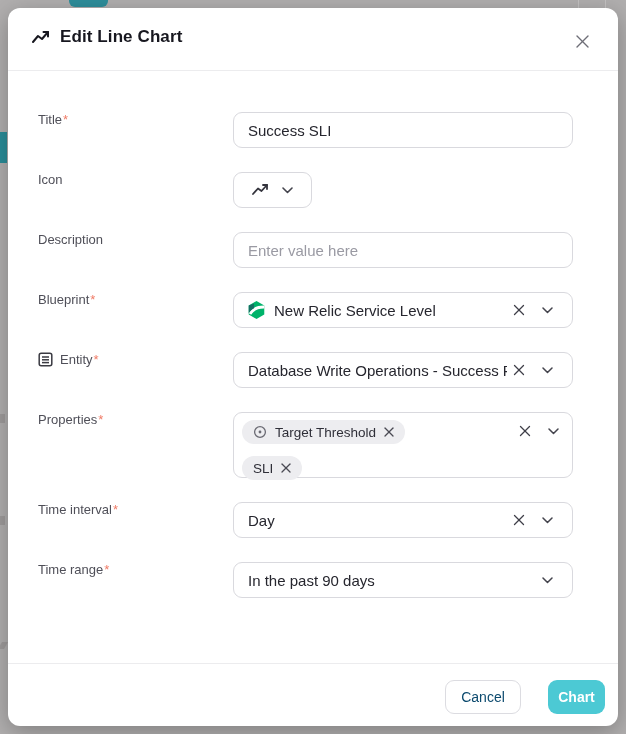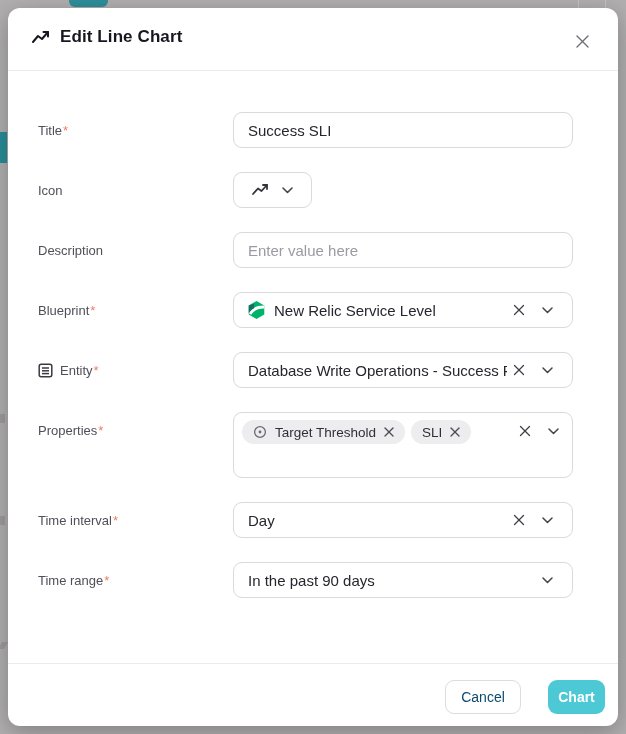--- a/index.html
+++ b/index.html
@@ -21,39 +21,39 @@
     background:#ffffff;border-radius:12px;
     box-shadow:0 6px 24px rgba(0,0,0,.28);
   }
   .modal-header{position:absolute;left:0;top:0;width:100%;height:62px;border-bottom:1px solid #ececee;}
   .header-inner{position:absolute;left:24px;top:19px;display:flex;align-items:center;gap:9px;}
   .modal-title{font-size:17px;font-weight:700;color:#17171f;letter-spacing:.1px;text-align:center;}
   .close-btn{position:absolute;left:564px;top:23px;width:20px;height:20px;display:flex;align-items:center;justify-content:center;cursor:pointer;}
 
   
   .row{position:absolute;left:30px;width:543px;height:36px;}
-  .row-label{position:absolute;left:0;top:0;height:36px;display:flex;align-items:center;gap:7px;font-size:13px;color:#4f4f58;}
+  .row-label{position:absolute;left:0;top:0;height:36px;display:flex;align-items:flex-start;gap:7px;font-size:13px;color:#4f4f58;}
   .req{color:#f07b66;margin-left:1px;}
   .ctl{position:absolute;left:195px;top:0;width:340px;height:36px;box-sizing:border-box;border:1px solid #d9d9de;border-radius:9px;background:#fff;}
 
   .text-input{width:100%;height:100%;box-sizing:border-box;border:none;outline:none;background:transparent;
     border-radius:9px;padding:0 14px;font-size:15px;color:#26262e;font-family:"Liberation Sans",sans-serif;}
   .text-input::placeholder{color:#9a9aa3;opacity:1;}
 
   .icon-btn{width:79px;display:flex;align-items:center;justify-content:center;gap:12px;cursor:pointer;}
 
   .select{display:flex;align-items:center;padding:0 19px 0 14px;cursor:pointer;}
   .select .val{flex:1;font-size:15px;color:#26262e;white-space:nowrap;overflow:hidden;}
   .select .bp-logo{margin-right:9px;flex:none;display:flex;}
   .sel-x{flex:none;margin-left:6px;display:flex;cursor:pointer;}
   .sel-chev{flex:none;margin-left:17px;display:flex;cursor:pointer;}
 
   
   .ctl.multi{height:66px;padding:7px 13px 0 8px;display:flex;align-items:flex-start;}
-  .tags-col{flex:1;display:flex;flex-direction:row;gap:6px;overflow:hidden;}
+  .tags-col{flex:1;display:flex;flex-direction:column;gap:12px;overflow:hidden;}
   .tag{display:inline-flex;align-items:center;gap:8px;height:24px;background:#ededf0;border-radius:12px;
     padding:0 11px;font-size:13.5px;color:#2f2f38;width:max-content;}
   .tag .tag-x{display:flex;cursor:pointer;}
   .multi-icons{display:flex;align-items:center;margin-top:5px;}
 
   
   .footer-divider{position:absolute;left:0;top:655px;width:100%;height:1px;background:#ececee;}
   .btn{position:absolute;top:672px;height:34px;box-sizing:border-box;border-radius:9px;
     display:flex;align-items:center;justify-content:center;font-size:14px;cursor:pointer;font-family:"Liberation Sans",sans-serif;}
   .btn-cancel{left:437px;width:76px;background:#fff;border:1px solid #dcdce1;color:#0c4a6e;}

